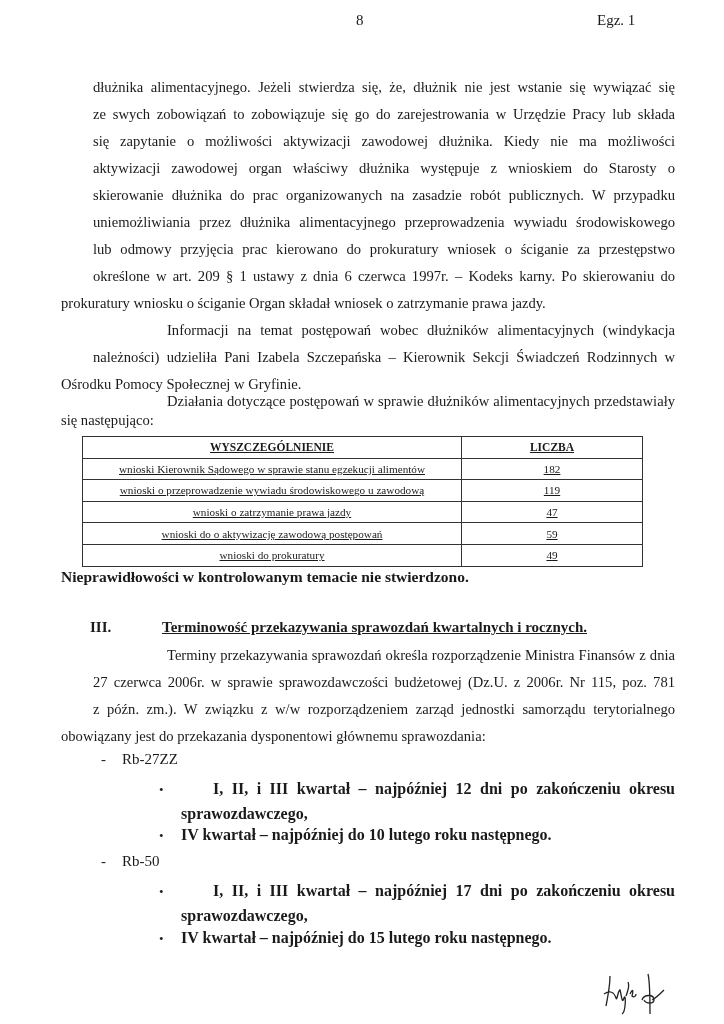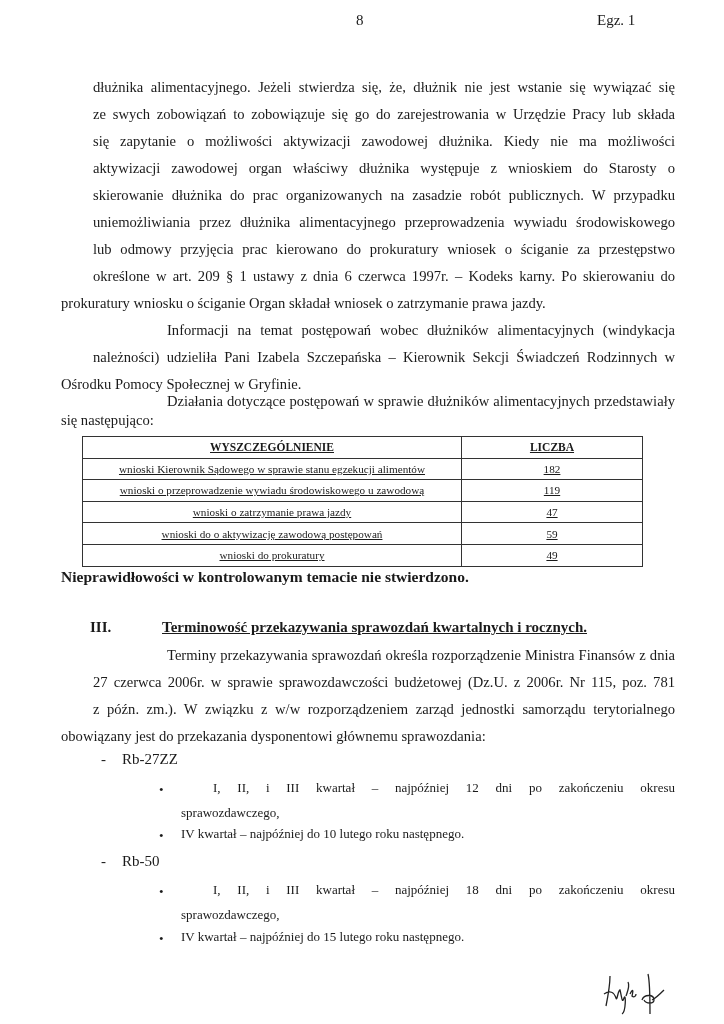--- a/index.html
+++ b/index.html
@@ -22,21 +22,21 @@
     border: 1px solid #333; height: 20.6px; padding: 0; text-align: center; vertical-align: middle; font-weight: normal;
   }
   table.data th { font-weight: bold; font-size: 11.5px; }
   table.data td.col1, table.data th.col1 { width: 378px; }
   .bold { font-weight: bold; }
   .sec-num { left: 90px; top: 619px; font-weight: bold; font-size: 15px; }
   .sec-title { left: 134px; top: 619px; font-weight: bold; font-size: 15px; text-decoration: underline; margin-left: 28px; }
   .dash { position: absolute; left: 101px; font-size: 15px; }
   .li-label { position: absolute; left: 122px; font-size: 15px; }
   .bullet { position: absolute; left: 159px; font-size: 13px; }
-  .bl { position: absolute; left: 181px; width: 462px; font-size: 13px; white-space: nowrap; }
+  .bl { position: absolute; left: 181px; width: 462px; font-size: 16px; white-space: nowrap; font-weight: bold; }
   .sig { left: 598px; top: 968px; }
 </style>
 </head>
 <body>
 
 <div class="abs page-num">8</div>
 <div class="abs egz">Egz. 1</div>
 
 <div>
   <div class="line just" style="top:79px">dłużnika alimentacyjnego. Jeżeli stwierdza się, że, dłużnik nie jest wstanie się wywiązać się</div>
@@ -109,21 +109,21 @@
   <div class="bl just" style="top:780px">I, II, i III kwartał – najpóźniej 12 dni po zakończeniu okresu</div>
   <div class="bl" style="top:805px">sprawozdawczego,</div>
   <span class="bullet" style="top:828px">•</span>
   <div class="bl" style="top:826px">IV kwartał – najpóźniej do 10 lutego roku następnego.</div>
 </div>
 
 <div>
   <span class="dash" style="top:853px">-</span>
   <span class="li-label" style="top:853px">Rb-50</span>
   <span class="bullet" style="top:884px">•</span>
-  <div class="bl just" style="top:882px">I, II, i III kwartał – najpóźniej 18 dni po zakończeniu okresu</div>
+  <div class="bl just" style="top:882px">I, II, i III kwartał – najpóźniej 17 dni po zakończeniu okresu</div>
   <div class="bl" style="top:907px">sprawozdawczego,</div>
   <span class="bullet" style="top:931px">•</span>
   <div class="bl" style="top:929px">IV kwartał – najpóźniej do 15 lutego roku następnego.</div>
 </div>
 
 <div class="abs sig">
   <svg width="70" height="50" viewBox="0 0 70 50">
     <path d="M8 38 C 10 28, 12 16, 12 8 M6 26 C 12 22, 16 24, 18 30 C 19 34, 20 22, 22 22 C 24 30, 24 36, 26 30 C 28 24, 28 44, 24 46 M28 28 C 30 22, 32 18, 30 14 M32 26 C 34 22, 36 20, 34 28 C 36 30, 38 28, 38 26" stroke="#222" stroke-width="1.3" fill="none"></path>
     <path d="M50 6 C 52 14, 52 30, 52 46 M44 32 C 46 26, 56 26, 56 32 C 56 36, 48 36, 46 32 M54 32 C 58 30, 62 26, 66 22" stroke="#222" stroke-width="1.3" fill="none"></path>
   </svg>

